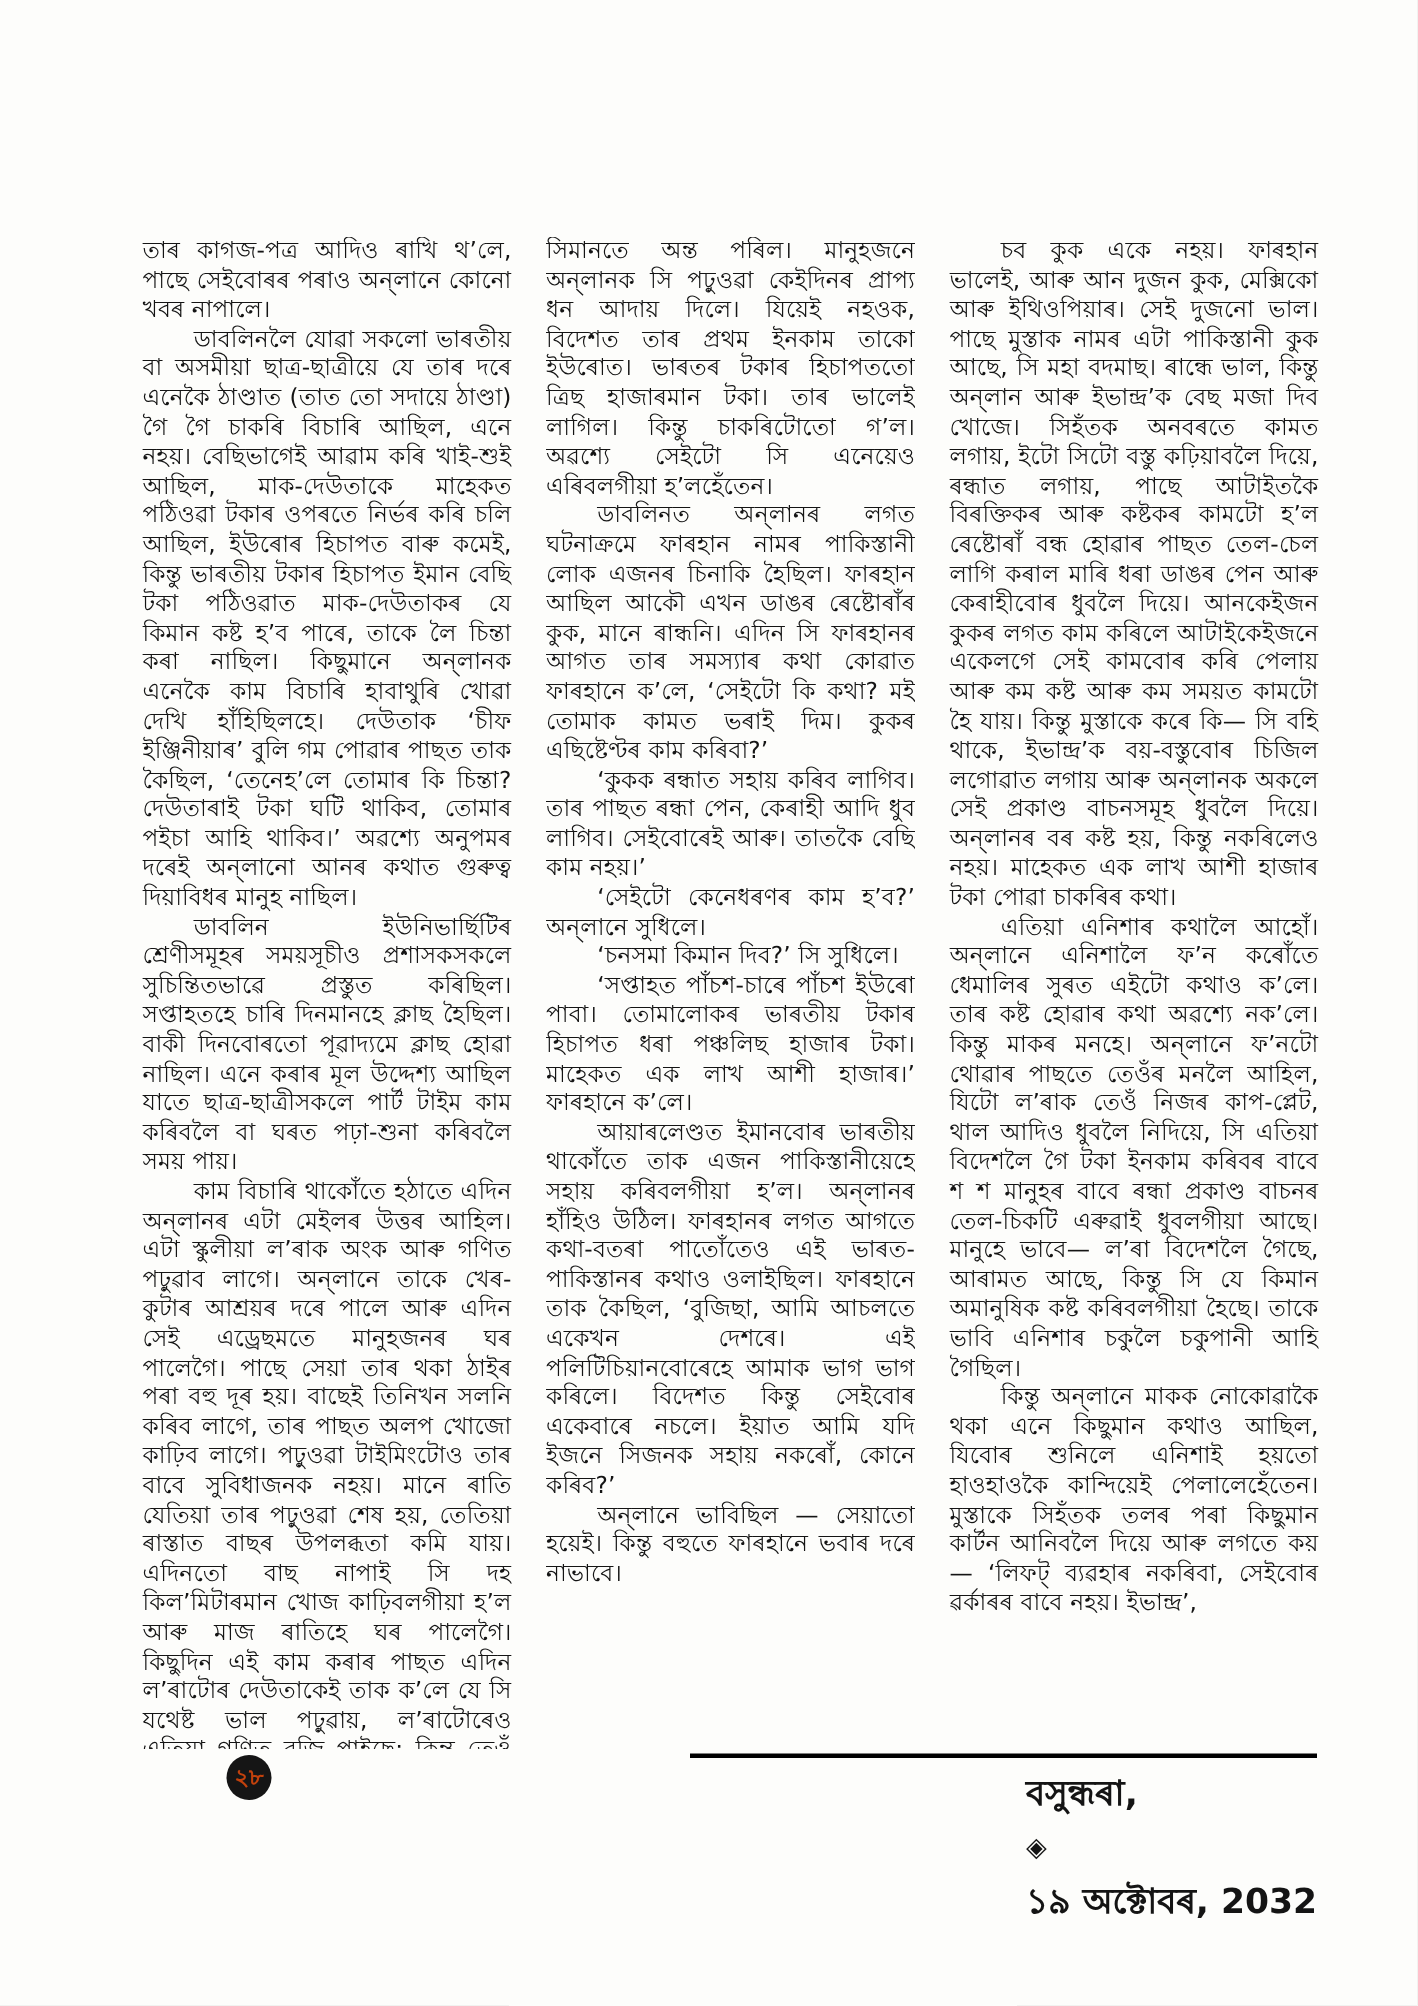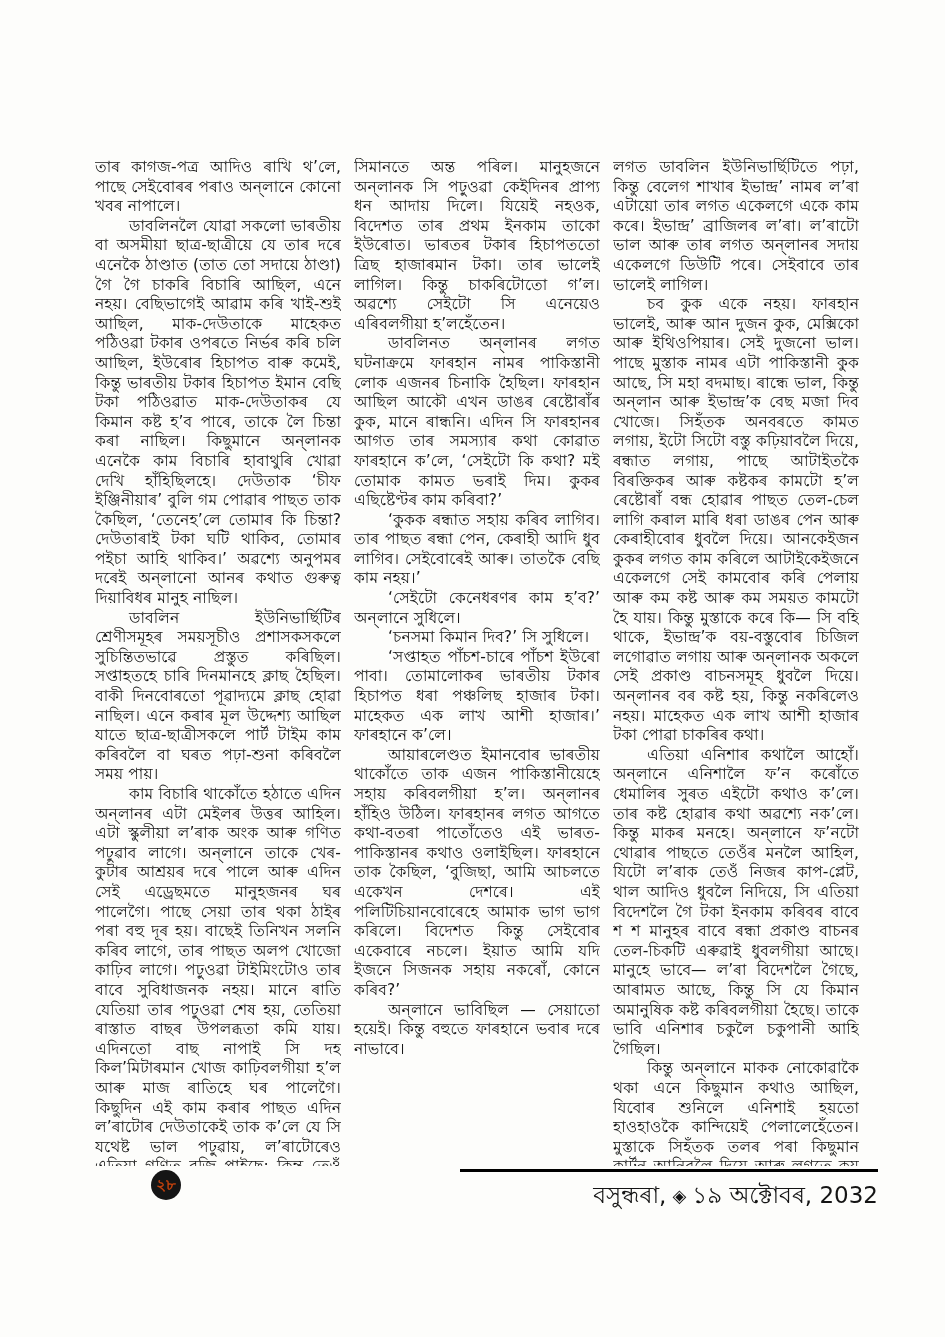--- a/index.html
+++ b/index.html
@@ -17,20 +17,21 @@
     overflow: hidden;
     color: #141414;
   }
   .columns {
     position: absolute;
     left: 95px;
     top: 158px;
     width: 784px;
     display: flex;
     gap: 13px;
+    justify-content: space-between;
   }
   .col {
     width: 246px;
     height: 1008px;
     overflow: hidden;
     text-align: justify;
     font-size: 15.5px;
     line-height: 19.6px;
     letter-spacing: 0.1px;
   }
@@ -62,25 +63,26 @@
     top: 1169px;
     width: 418px;
     height: 0;
     border-top: 3px solid #000000;
   }
   .footer {
     position: absolute;
     right: 67px;
     top: 1177px;
     font-size: 23px;
-    font-weight: normal;
+    font-weight: bold;
     white-space: nowrap;
     display: flex;
     align-items: baseline;
     gap: 6px;
+    flex-direction: column;
   }
   .footer .ornament {
     font-size: 18px;
     position: relative;
     top: -1px;
   }
 </style>
 </head>
 <body>
 
@@ -97,21 +99,20 @@
         <p class="para">সিমানতে অন্ত পৰিল। মানুহজনে অন্লানক সি পঢ়ুওৱা কেইদিনৰ প্ৰাপ্য ধন আদায় দিলে। যিয়েই নহওক, বিদেশত তাৰ প্ৰথম ইনকাম তাকো ইউৰোত। ভাৰতৰ টকাৰ হিচাপততো ত্ৰিছ হাজাৰমান টকা। তাৰ ভালেই লাগিল। কিন্তু চাকৰিটোতো গ’ল। অৱশ্যে সেইটো সি এনেয়েও এৰিবলগীয়া হ’লহেঁতেন।</p>
         <p class="para indent">ডাবলিনত অন্লানৰ লগত ঘটনাক্ৰমে ফাৰহান নামৰ পাকিস্তানী লোক এজনৰ চিনাকি হৈছিল। ফাৰহান আছিল আকৌ এখন ডাঙৰ ৰেষ্টোৰাঁৰ কুক, মানে ৰান্ধনি। এদিন সি ফাৰহানৰ আগত তাৰ সমস্যাৰ কথা কোৱাত ফাৰহানে ক’লে, ‘সেইটো কি কথা? মই তোমাক কামত ভৰাই দিম। কুকৰ এছিষ্টেণ্টৰ কাম কৰিবা?’</p>
         <p class="para indent">‘কুকক ৰন্ধাত সহায় কৰিব লাগিব। তাৰ পাছত ৰন্ধা পেন, কেৰাহী আদি ধুব লাগিব। সেইবোৰেই আৰু। তাতকৈ বেছি কাম নহয়।’</p>
         <p class="para indent">‘সেইটো কেনেধৰণৰ কাম হ’ব?’ অন্লানে সুধিলে।</p>
         <p class="para indent">‘চনসমা কিমান দিব?’ সি সুধিলে।</p>
         <p class="para indent">‘সপ্তাহত পাঁচশ-চাৰে পাঁচশ ইউৰো পাবা। তোমালোকৰ ভাৰতীয় টকাৰ হিচাপত ধৰা পঞ্চলিছ হাজাৰ টকা। মাহেকত এক লাখ আশী হাজাৰ।’ ফাৰহানে ক’লে।</p>
         <p class="para indent">আয়াৰলেণ্ডত ইমানবোৰ ভাৰতীয় থাকোঁতে তাক এজন পাকিস্তানীয়েহে সহায় কৰিবলগীয়া হ’ল। অন্লানৰ হাঁহিও উঠিল। ফাৰহানৰ লগত আগতে কথা-বতৰা পাতোঁতেও এই ভাৰত-পাকিস্তানৰ কথাও ওলাইছিল। ফাৰহানে তাক কৈছিল, ‘বুজিছা, আমি আচলতে একেখন দেশৰে। এই পলিটিচিয়ানবোৰেহে আমাক ভাগ ভাগ কৰিলে। বিদেশত কিন্তু সেইবোৰ একেবাৰে নচলে। ইয়াত আমি যদি ইজনে সিজনক সহায় নকৰোঁ, কোনে কৰিব?’</p>
         <p class="para indent">অন্লানে ভাবিছিল — সেয়াতো হয়েই। কিন্তু বহুতে ফাৰহানে ভবাৰ দৰে নাভাবে।</p>
       </div>
     <div class="col">
-        <p class="para">লগত ডাবলিন ইউনিভাৰ্ছিটিতে পঢ়া, কিন্তু বেলেগ শাখাৰ ইভান্দ্ৰ’ নামৰ ল’ৰা এটায়ো তাৰ লগত একেলগে একে কাম কৰে। ইভান্দ্ৰ’ ব্ৰাজিলৰ ল’ৰা। ল’ৰাটো ভাল আৰু তাৰ লগত অন্লানৰ সদায় একেলগে ডিউটি পৰে। সেইবাবে তাৰ ভালেই লাগিল।</p>
         <p class="para indent">চব কুক একে নহয়। ফাৰহান ভালেই, আৰু আন দুজন কুক, মেক্সিকো আৰু ইথিওপিয়াৰ। সেই দুজনো ভাল। পাছে মুস্তাক নামৰ এটা পাকিস্তানী কুক আছে, সি মহা বদমাছ। ৰান্ধে ভাল, কিন্তু অন্লান আৰু ইভান্দ্ৰ’ক বেছ মজা দিব খোজে। সিহঁতক অনবৰতে কামত লগায়, ইটো সিটো বস্তু কঢ়িয়াবলৈ দিয়ে, ৰন্ধাত লগায়, পাছে আটাইতকৈ বিৰক্তিকৰ আৰু কষ্টকৰ কামটো হ’ল ৰেষ্টোৰাঁ বন্ধ হোৱাৰ পাছত তেল-চেল লাগি কৰাল মাৰি ধৰা ডাঙৰ পেন আৰু কেৰাহীবোৰ ধুবলৈ দিয়ে। আনকেইজন কুকৰ লগত কাম কৰিলে আটাইকেইজনে একেলগে সেই কামবোৰ কৰি পেলায় আৰু কম কষ্ট আৰু কম সময়ত কামটো হৈ যায়। কিন্তু মুস্তাকে কৰে কি— সি বহি থাকে, ইভান্দ্ৰ’ক বয়-বস্তুবোৰ চিজিল লগোৱাত লগায় আৰু অন্লানক অকলে সেই প্ৰকাণ্ড বাচনসমূহ ধুবলৈ দিয়ে। অন্লানৰ বৰ কষ্ট হয়, কিন্তু নকৰিলেও নহয়। মাহেকত এক লাখ আশী হাজাৰ টকা পোৱা চাকৰিৰ কথা।</p>
         <p class="para indent">এতিয়া এনিশাৰ কথালৈ আহোঁ। অন্লানে এনিশালৈ ফ’ন কৰোঁতে ধেমালিৰ সুৰত এইটো কথাও ক’লে। তাৰ কষ্ট হোৱাৰ কথা অৱশ্যে নক’লে। কিন্তু মাকৰ মনহে। অন্লানে ফ’নটো থোৱাৰ পাছতে তেওঁৰ মনলৈ আহিল, যিটো ল’ৰাক তেওঁ নিজৰ কাপ-প্লেট, থাল আদিও ধুবলৈ নিদিয়ে, সি এতিয়া বিদেশলৈ গৈ টকা ইনকাম কৰিবৰ বাবে শ শ মানুহৰ বাবে ৰন্ধা প্ৰকাণ্ড বাচনৰ তেল-চিকটি এৰুৱাই ধুবলগীয়া আছে। মানুহে ভাবে— ল’ৰা বিদেশলৈ গৈছে, আৰামত আছে, কিন্তু সি যে কিমান অমানুষিক কষ্ট কৰিবলগীয়া হৈছে। তাকে ভাবি এনিশাৰ চকুলৈ চকুপানী আহি গৈছিল।</p>
         <p class="para indent">কিন্তু অন্লানে মাকক নোকোৱাকৈ থকা এনে কিছুমান কথাও আছিল, যিবোৰ শুনিলে এনিশাই হয়তো হাওহাওকৈ কান্দিয়েই পেলালেহেঁতেন। মুস্তাকে সিহঁতক তলৰ পৰা কিছুমান কাৰ্টন আনিবলৈ দিয়ে আৰু লগতে কয়— ‘লিফট্‌ ব্যৱহাৰ নকৰিবা, সেইবোৰ ৱৰ্কাৰৰ বাবে নহয়। ইভান্দ্ৰ’,</p>
       </div>
   </div>
 
   <div class="page-number">
     <span>২৮</span>
   </div>
 

